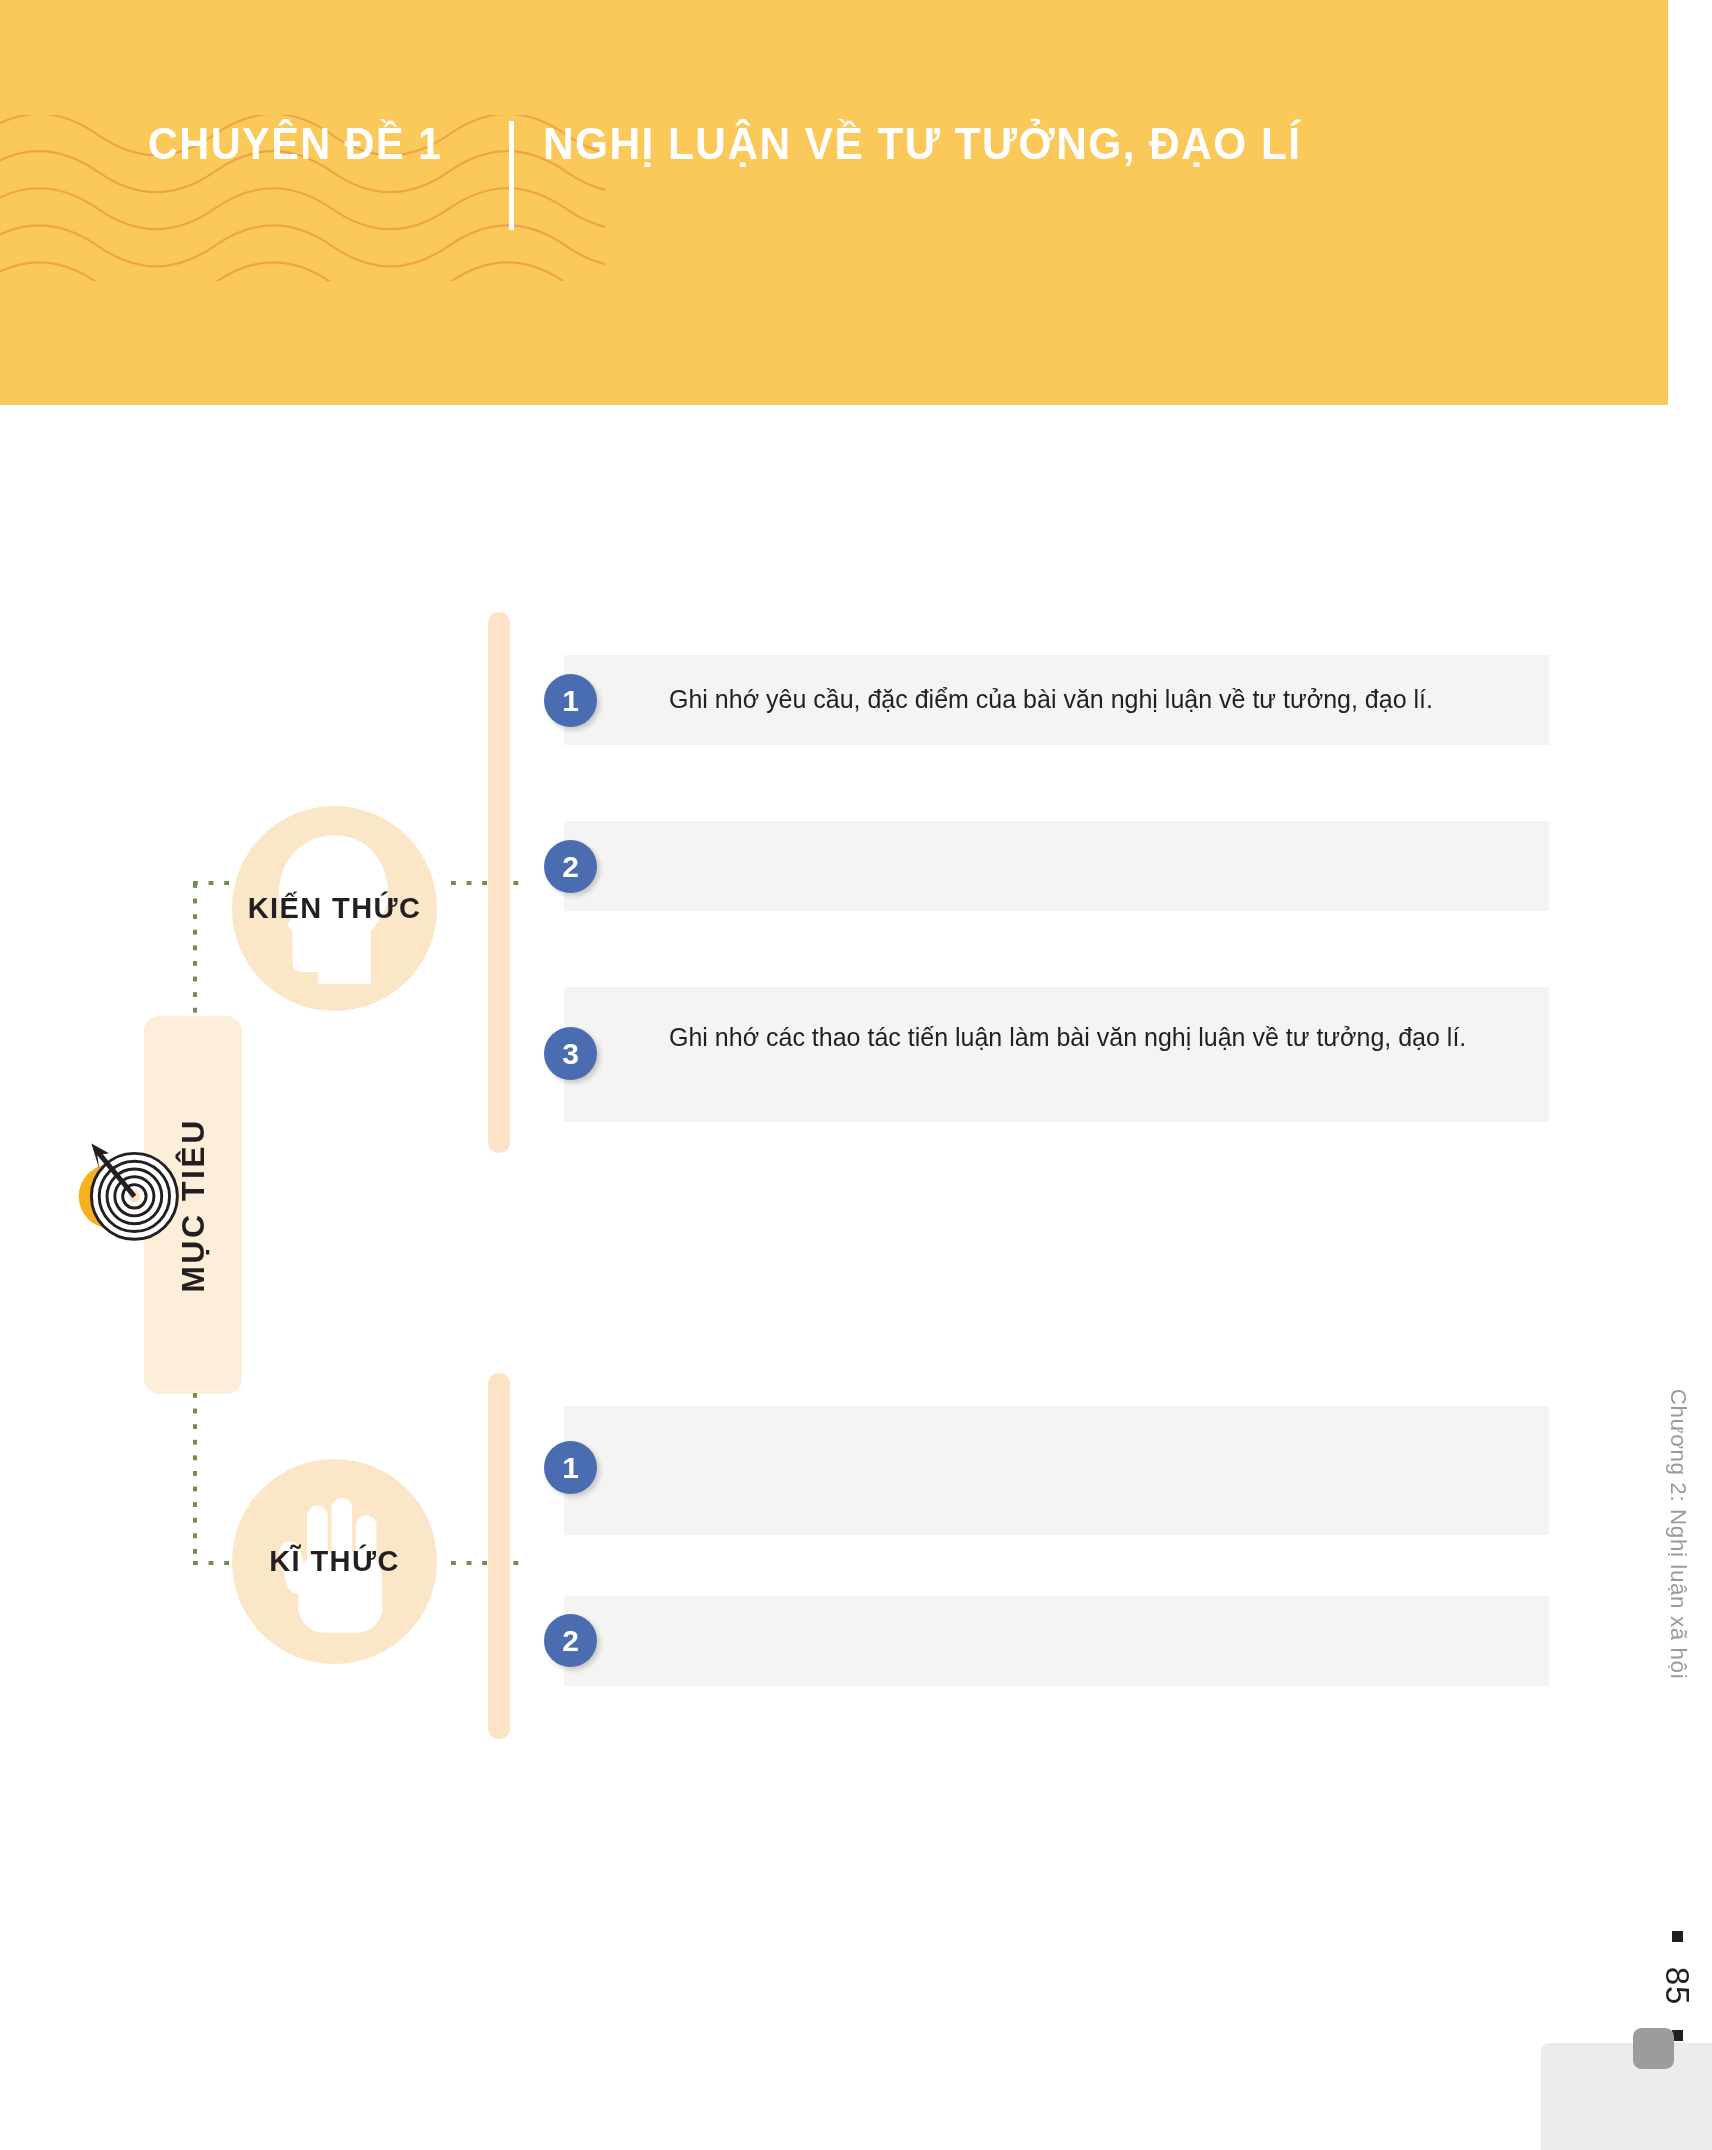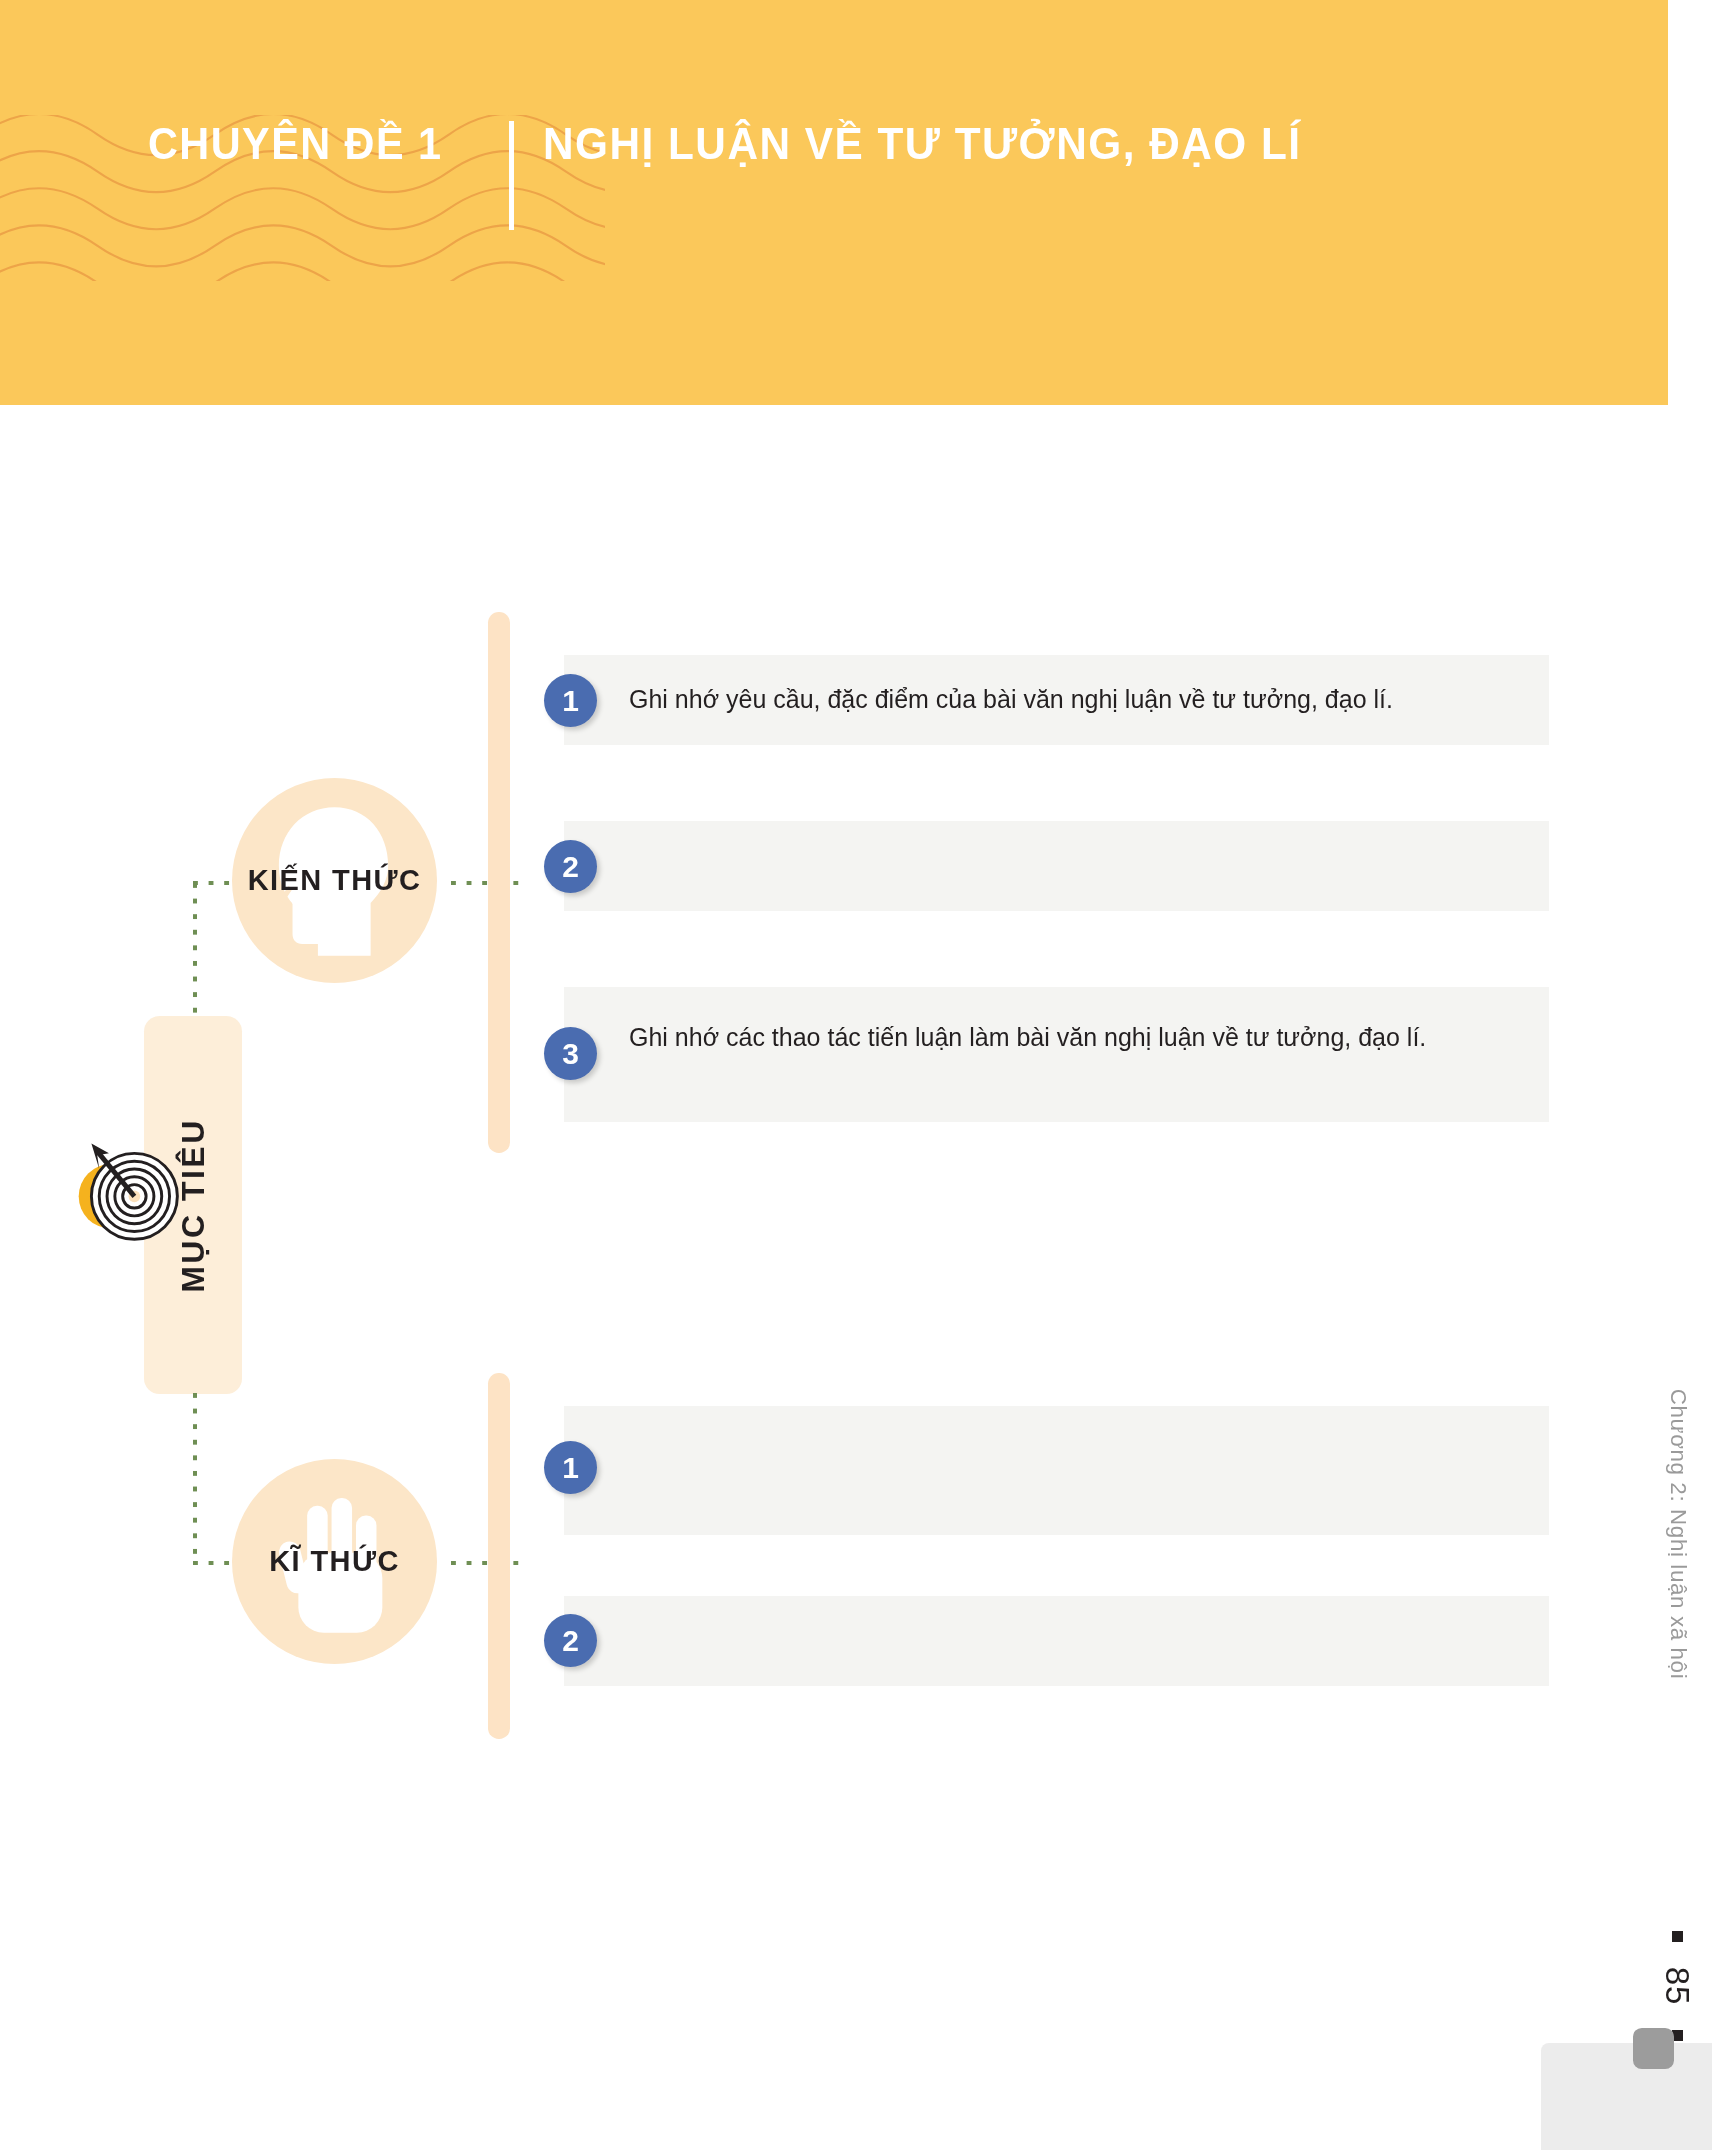--- a/index.html
+++ b/index.html
@@ -179,20 +179,21 @@
     justify-content: center;
     box-shadow: 2.9px 2.9px 4.9px rgba(0,0,0,0.18);
     z-index: 4;
   }
 
   .item-text {
     position: absolute;
     font-size: 25px;
     line-height: 1.65;
     color: #231f20;
+    margin-left: 40px;
   }
   .item-text.justify { text-align: justify; }
 
   
   #side-footer {
     position: absolute;
     right: 15.6px;
     top: 1521px;
     width: 39px;
     height: 429px;
@@ -294,21 +295,21 @@
   </svg>
 
   <div class="dots-v" style="left:193px; top:883px; height:137px;"></div>
   <div class="dots-h" style="left:193px; top:881px; width:68px;"></div>
   <div class="dots-h" style="left:451px; top:881px; width:68px;"></div>
 
   <div class="dots-v" style="left:193px; top:1393px; height:171px;"></div>
   <div class="dots-h" style="left:193px; top:1561px; width:68px;"></div>
   <div class="dots-h" style="left:451px; top:1561px; width:68px;"></div>
 
-  <div class="cat-circle" style="left:232px; top:778px;">
+  <div class="cat-circle" style="left:232px; top:806px;">
     <svg class="cat-icon-svg" viewBox="0 0 210 210">
       <path d="M105 30 C72 30 48 56 48 90 C48 108 55 120 62 129 L62 160 C62 166 66 170 72 170 L88 170 L88 182 L142 182 L142 128 C152 118 160 105 160 90 C160 56 138 30 105 30 Z" fill="#ffffff"></path>
       <path d="M60 112 L52 124 L60 130" fill="none" stroke="#fce6c8" stroke-width="5"></path>
     </svg>
     <div class="cat-label">KIẾN THỨC</div>
   </div>
 
   <div class="spine-bar" style="left:488px; top:612px; height:541px;"></div>
 
   <div class="item-row" style="left:564px; top:655px; width:985px; height:90px;"></div>

